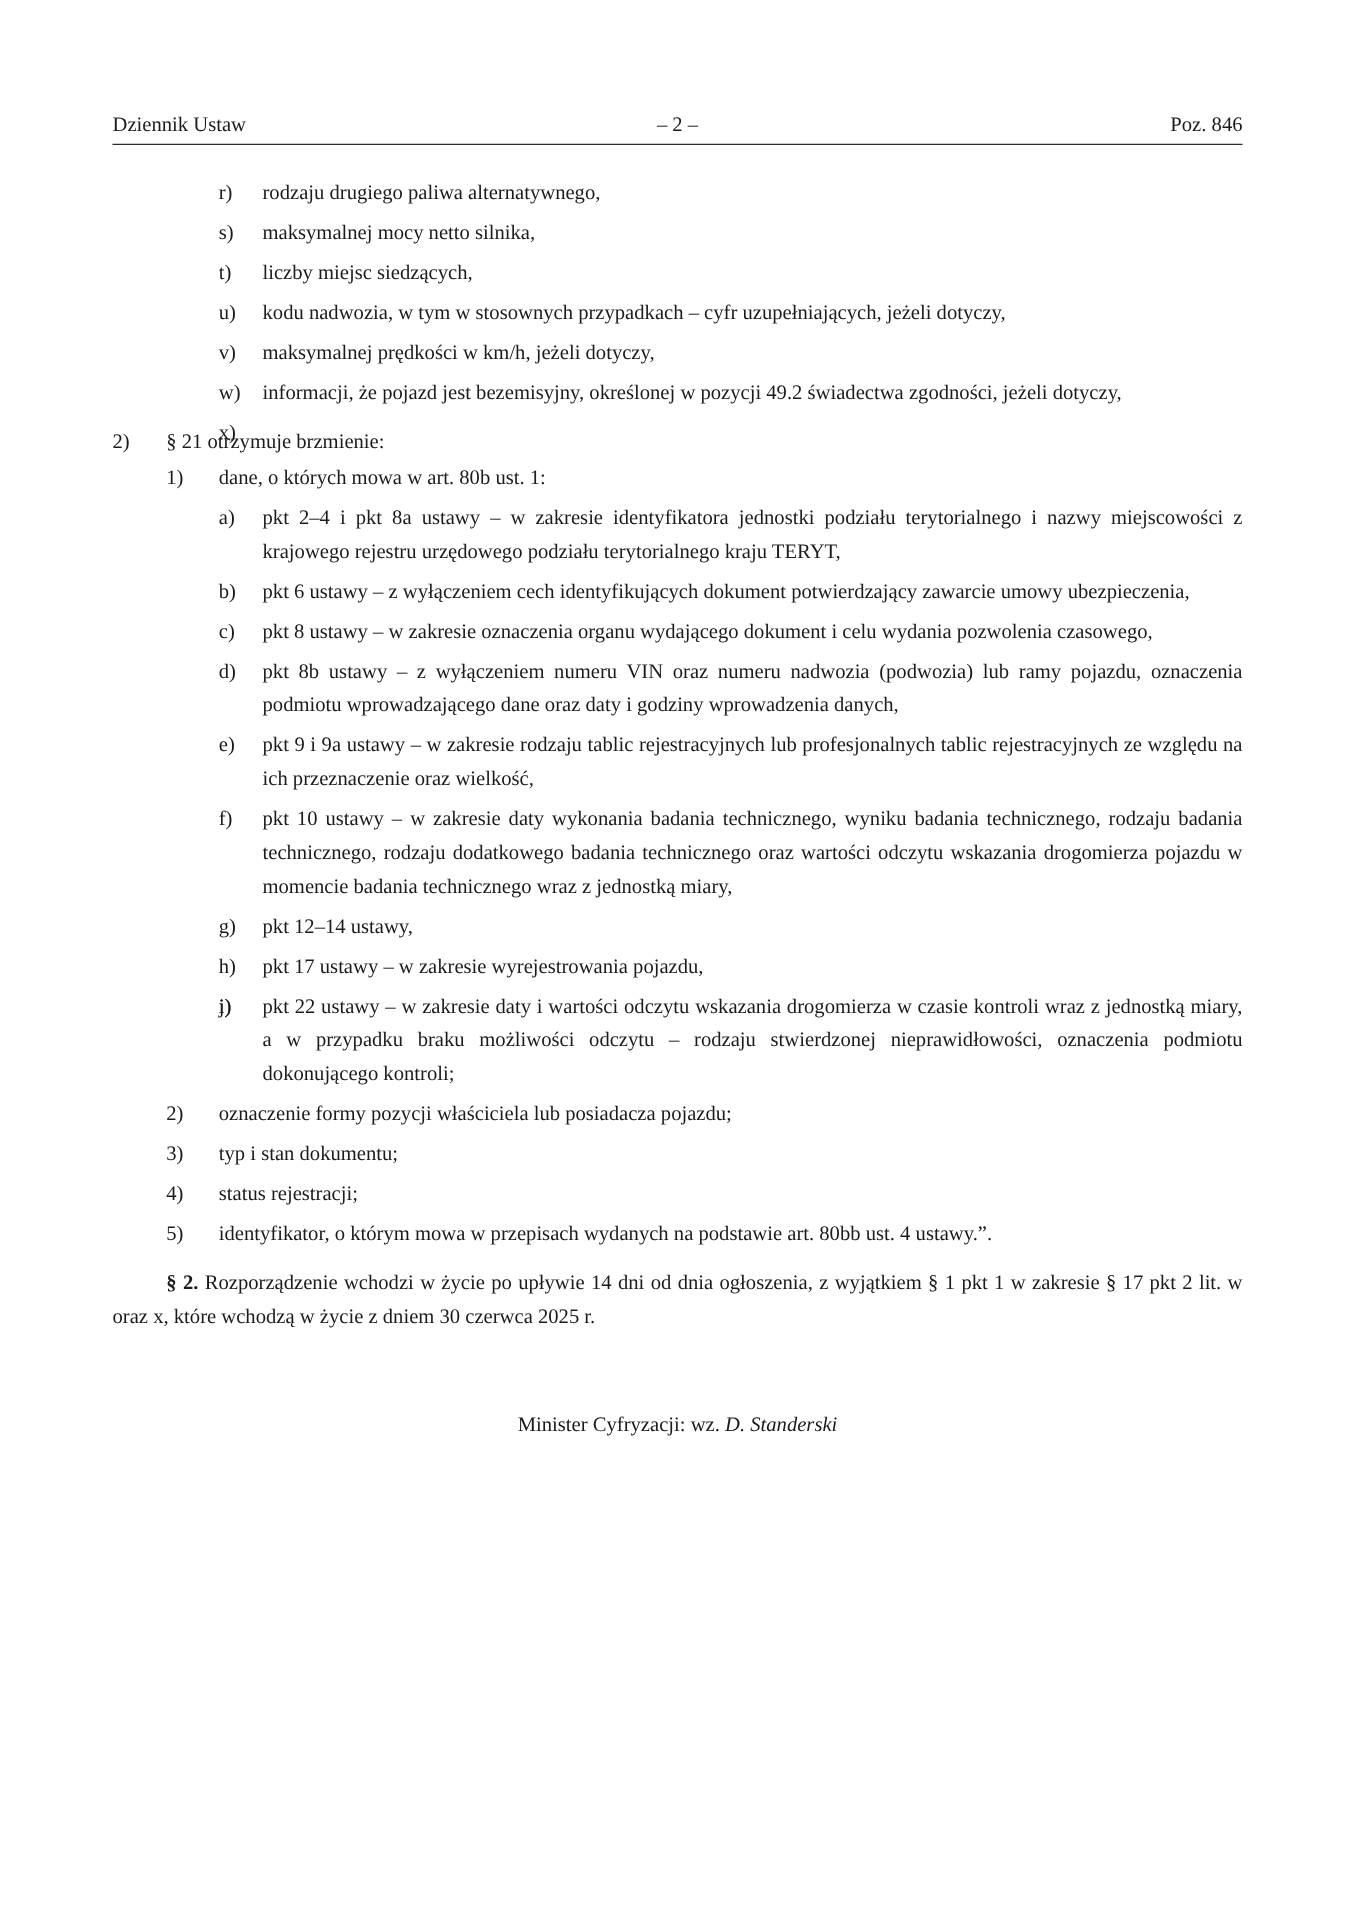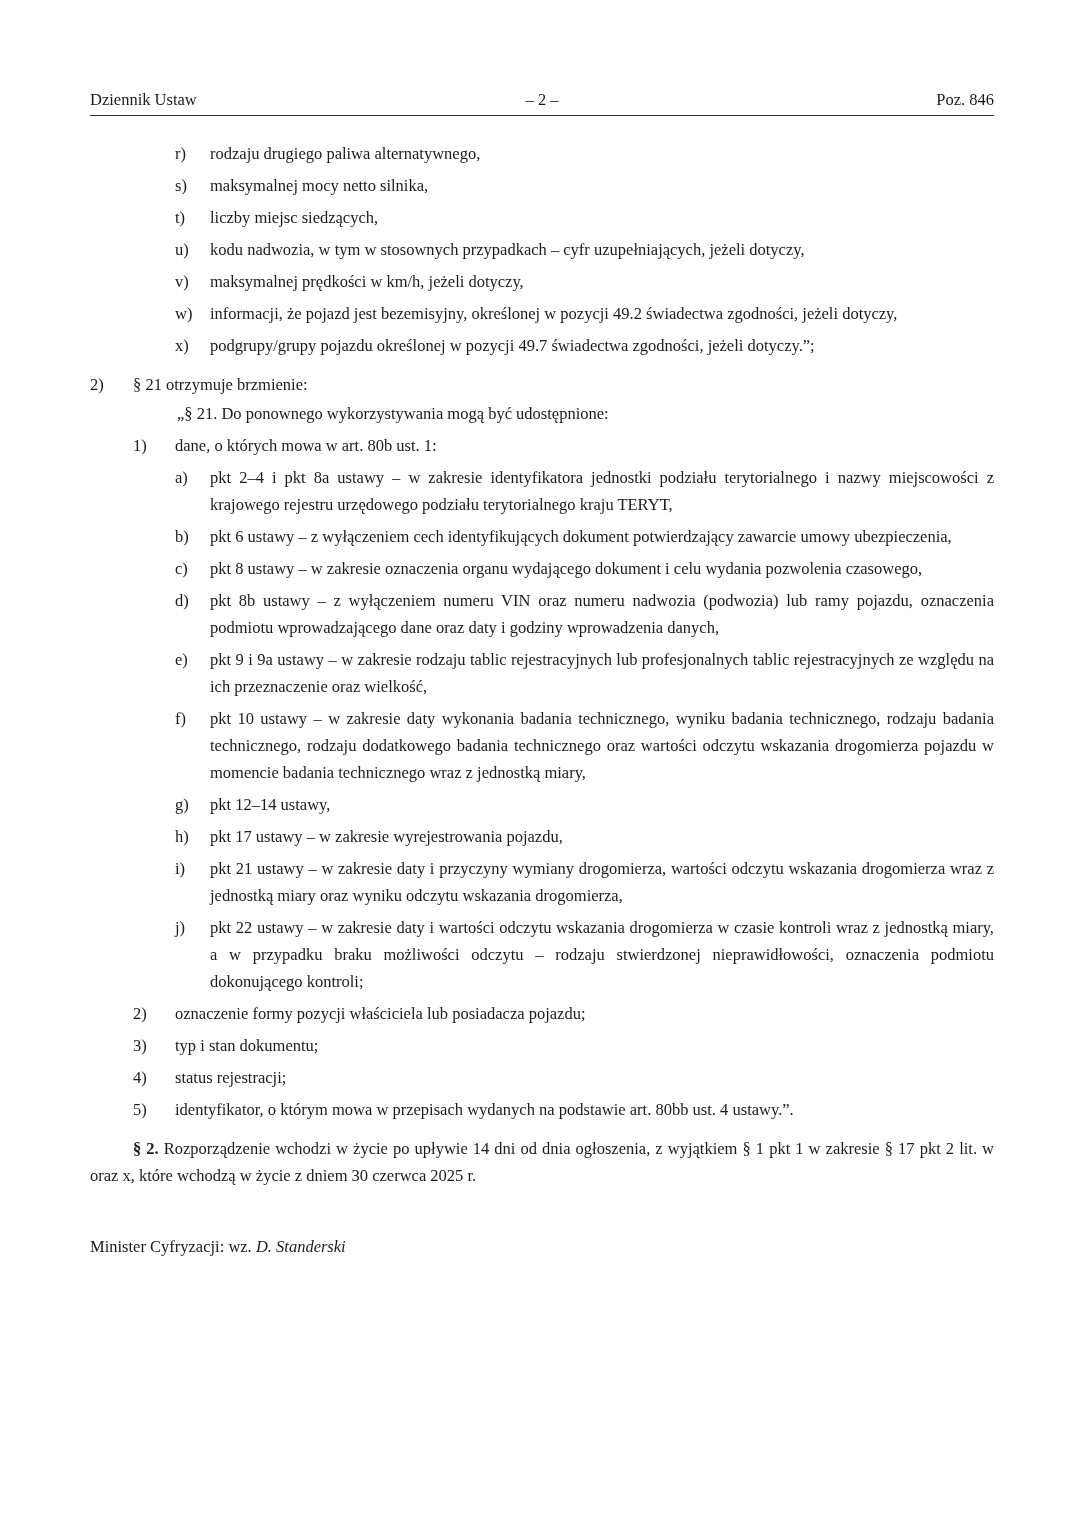--- a/index.html
+++ b/index.html
@@ -68,22 +68,22 @@
   .closing {
     margin: 12px 0 0 0;
     line-height: 27px;
     text-align: justify;
     text-indent: 43px;
   }
   .closing .b { font-weight: bold; }
 
   
   .signature {
-    margin-top: 44px;
-    text-align: left;
+    margin-top: 60px;
+    text-align: center;
     line-height: 27px;
   }
   .signature .it { font-style: italic; }
 </style>
 </head>
 <body>
 
 <div class="page">
 
   <div class="doc-header">
@@ -111,29 +111,27 @@
   <div class="li lvl-letter">
     <span class="m">v)</span>
     <span>maksymalnej prędkości w km/h, jeżeli dotyczy,</span>
   </div>
   <div class="li lvl-letter">
     <span class="m">w)</span>
     <span>informacji, że pojazd jest bezemisyjny, określonej w pozycji 49.2 świadectwa zgodności, jeżeli dotyczy,</span>
   </div>
   <div class="li lvl-letter">
     <span class="m">x)</span>
-    <span>podgrupy/grupy pojazdu określonej w pozycji 49.7 świadectwa zgodności, jeżeli dotyczy.”;</span>
   </div>
 
   <div class="li lvl-top gap-before-point2 gap-after-point2">
     <span class="m">2)</span>
     <span>§ 21 otrzymuje brzmienie:</span>
   </div>
 
-  <p class="quote-intro">„§ 21. Do ponownego wykorzystywania mogą być udostępnione:</p>
 
   <div class="li lvl-num">
     <span class="m">1)</span>
     <span>dane, o których mowa w art. 80b ust. 1:</span>
   </div>
 
   <div class="li lvl-letter">
     <span class="m">a)</span>
     <span>pkt 2–4 i pkt 8a ustawy – w zakresie identyfikatora jednostki podziału terytorialnego i nazwy miejscowości z krajowego rejestru urzędowego podziału terytorialnego kraju TERYT,</span>
   </div>
@@ -160,21 +158,20 @@
   <div class="li lvl-letter">
     <span class="m">g)</span>
     <span>pkt 12–14 ustawy,</span>
   </div>
   <div class="li lvl-letter">
     <span class="m">h)</span>
     <span>pkt 17 ustawy – w zakresie wyrejestrowania pojazdu,</span>
   </div>
   <div class="li lvl-letter">
     <span class="m">i)</span>
-    <span>pkt 21 ustawy – w zakresie daty i przyczyny wymiany drogomierza, wartości odczytu wskazania drogomierza wraz z jednostką miary oraz wyniku odczytu wskazania drogomierza,</span>
   </div>
   <div class="li lvl-letter">
     <span class="m">j)</span>
     <span>pkt 22 ustawy – w zakresie daty i wartości odczytu wskazania drogomierza w czasie kontroli wraz z jednostką miary, a w przypadku braku możliwości odczytu – rodzaju stwierdzonej nieprawidłowości, oznaczenia podmiotu dokonującego kontroli;</span>
   </div>
 
   <div class="li lvl-num">
     <span class="m">2)</span>
     <span>oznaczenie formy pozycji właściciela lub posiadacza pojazdu;</span>
   </div>

